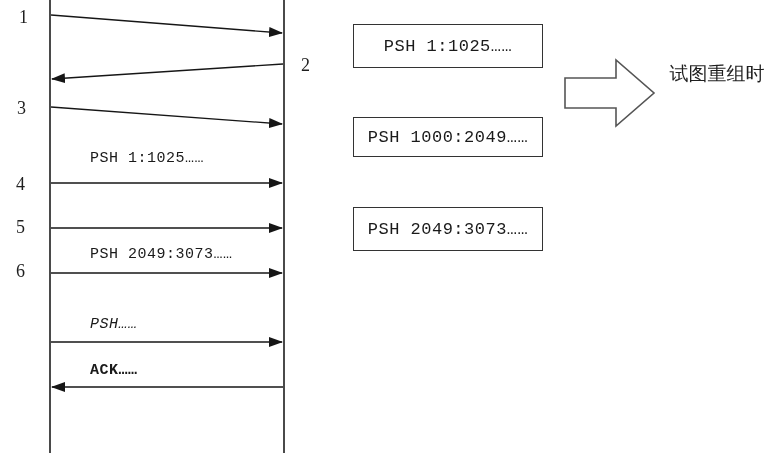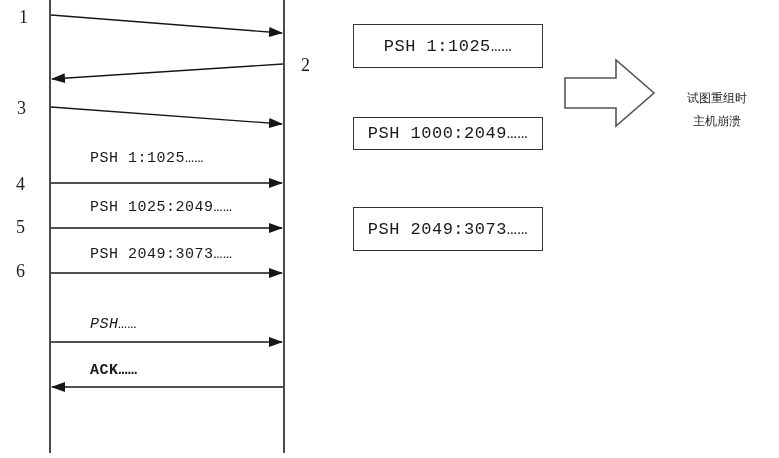--- a/index.html
+++ b/index.html
@@ -48,25 +48,24 @@
     letter-spacing: 0.5px;
     white-space: nowrap;
     box-sizing: border-box;
   }
   .annotation {
     position: absolute;
     left: 658px;
     top: 62px;
     width: 118px;
     text-align: center;
-    font-size: 12px;
+    font-size: 19px;
     line-height: 23px;
     color: #1f1f1f;
     font-family: "Liberation Sans", "DejaVu Sans", sans-serif;
-    margin-top: 25px;
   }
 </style>
 </head>
 <body>
 
 <div class="stage">
 
   <svg class="layer-svg" width="779" height="458" viewBox="0 0 779 458">
     <defs>
       <marker id="ah" markerWidth="14" markerHeight="10" refX="13" refY="5" orient="auto" markerUnits="userSpaceOnUse">
@@ -90,33 +89,31 @@
   </svg>
 
   <span class="step-num" style="left:19px; top:7px;">1</span>
   <span class="step-num" style="left:301px; top:55px;">2</span>
   <span class="step-num" style="left:17px; top:98px;">3</span>
   <span class="step-num" style="left:16px; top:174px;">4</span>
   <span class="step-num" style="left:16px; top:217px;">5</span>
   <span class="step-num" style="left:16px; top:261px;">6</span>
 
   <span class="msg-label" style="left:90px; top:150px;">PSH 1:1025……</span>
-  <span class="msg-label" style="left:90px; top:199px;">PSH 1025:2049……</span>
   <span class="msg-label" style="left:90px; top:246px;">PSH 2049:3073……</span>
   <span class="msg-label" style="left:90px; top:316px;font-style:italic;">PSH……</span>
   <span class="msg-label" style="left:90px; top:362px;font-weight:bold;">ACK……</span>
 
   <div class="packet-box" style="left:353px; top:24px; height:44px;">
     <span>PSH 1:1025……</span>
   </div>
-  <div class="packet-box" style="left:353px; top:117px; height:33px;">
+  <div class="packet-box" style="left:353px; top:117px; height:40px;">
     <span>PSH 1000:2049……</span>
   </div>
   <div class="packet-box" style="left:353px; top:207px; height:44px;">
     <span>PSH 2049:3073……</span>
   </div>
 
   <div class="annotation">
     <div>试图重组时</div>
-    <div>主机崩溃</div>
   </div>
 
 </div>
 
 </body></html>

